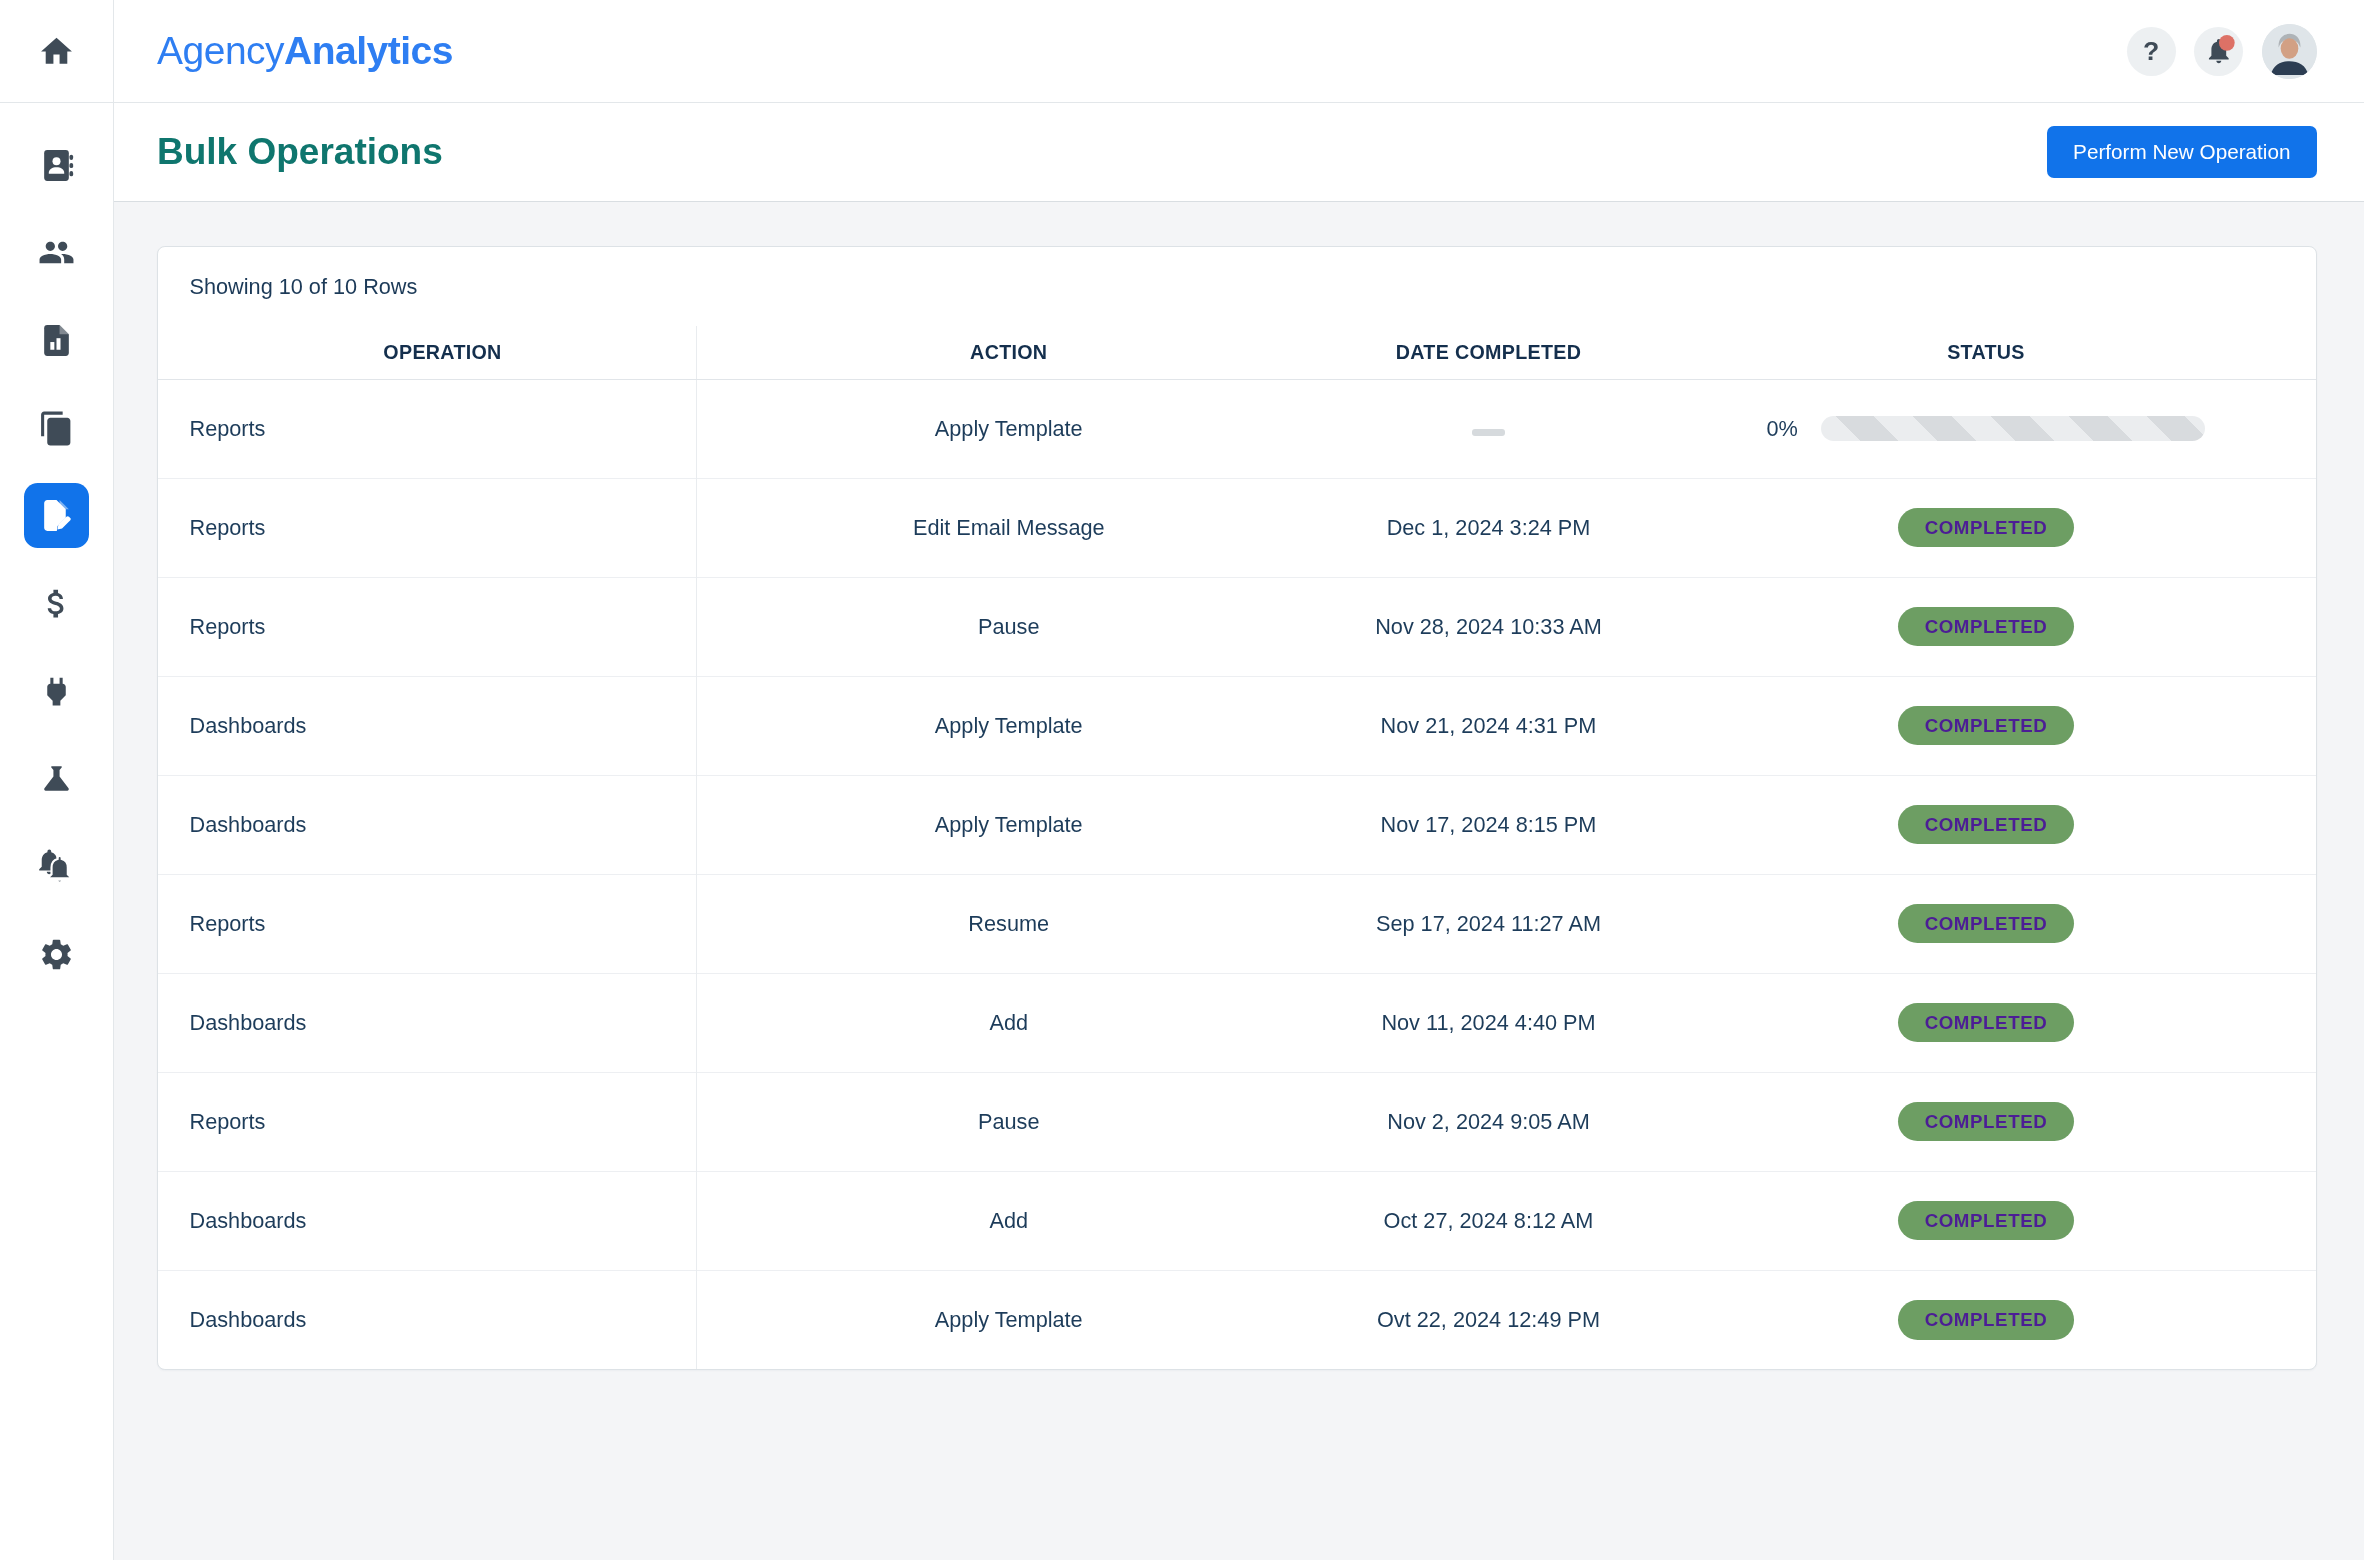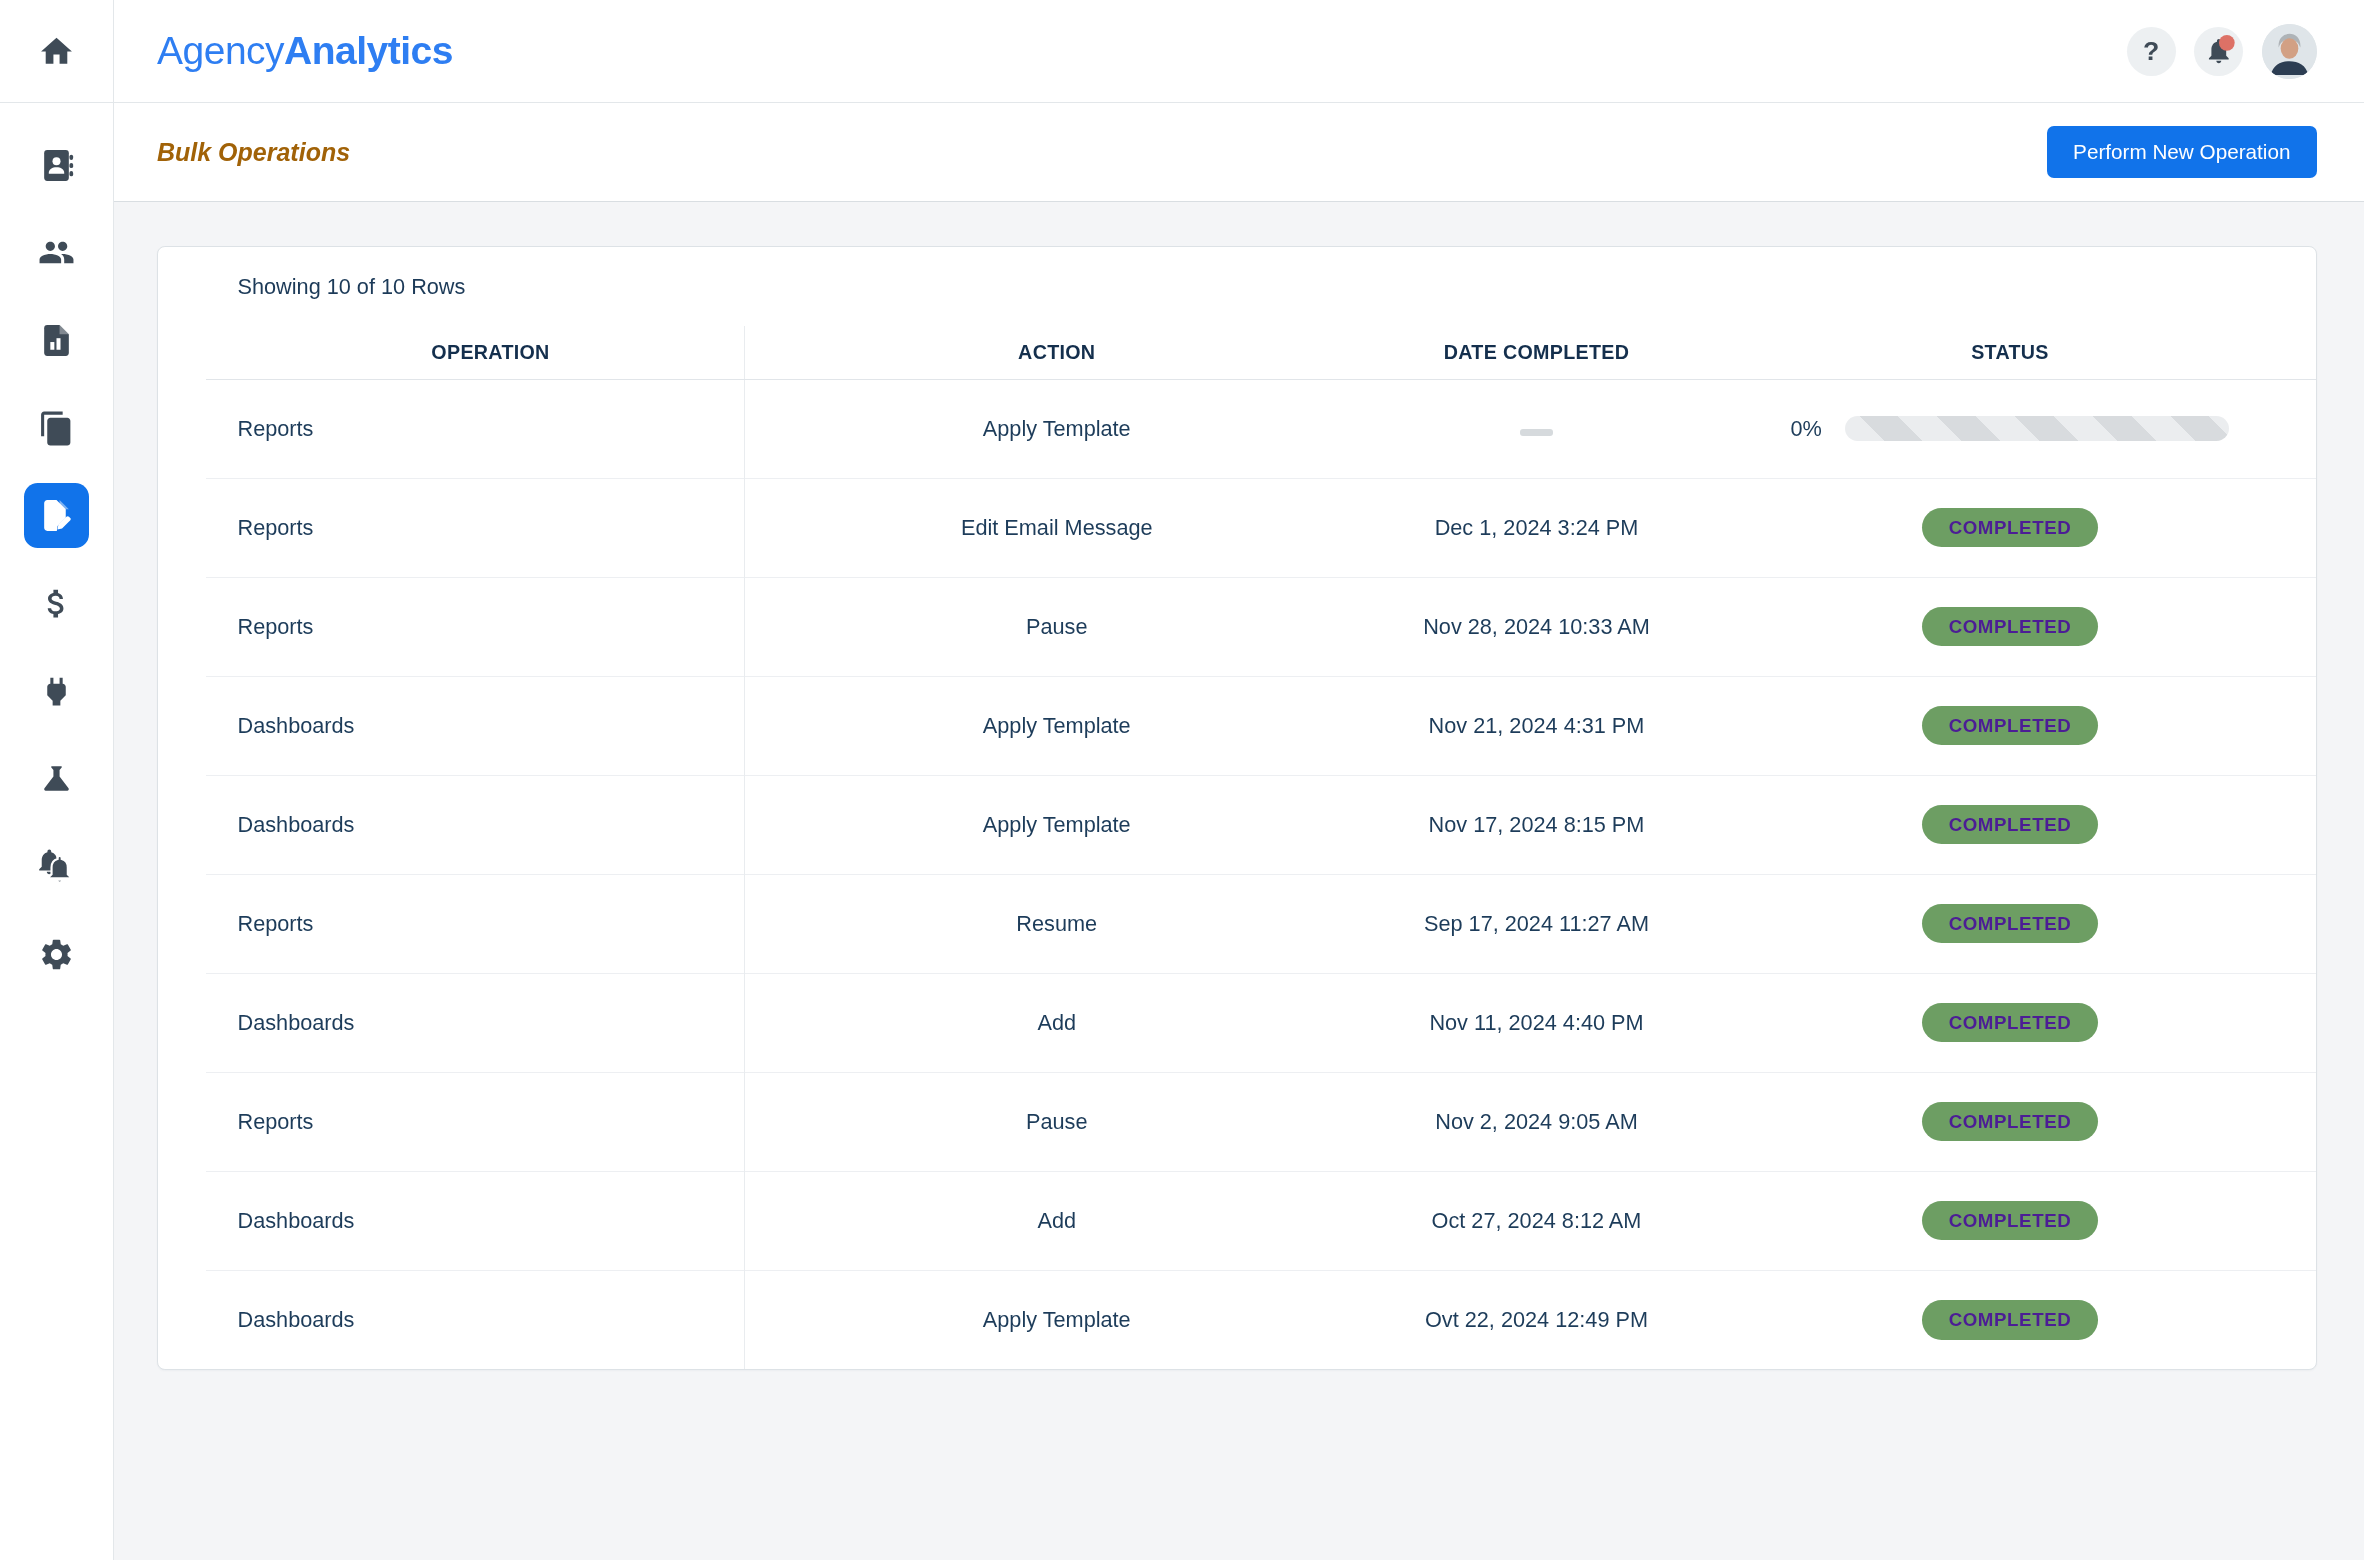--- a/index.html
+++ b/index.html
@@ -51,35 +51,34 @@
   .circle-btn svg.bell { width:29.6px; height:29.6px; }
   .avatar-btn { width:55px; height:55px; border-radius:50%; overflow:hidden; cursor:pointer; border:none; padding:0; background:#dfe5e9; }
   .avatar-btn svg { display:block; width:55px; height:55px; }
 
   
   .titlebar {
     position:absolute; left:114px; top:103px; right:0; height:99px;
     background:#ffffff; border-bottom:1px solid #d9dee2;
     display:flex; align-items:center; padding:0 47px 0 43px;
   }
-  .page-title { font-size:25px; font-weight:700; color:#a16207;font-style:italic; }
+  .page-title { font-size:37px; font-weight:700; color:#0f766e; }
   .primary-btn {
     margin-left:auto;
     background:#1173ea; color:#ffffff; border:none; border-radius:6.9px;
     font-family:"Liberation Sans", sans-serif;
     font-size:20.7px; padding:13.8px 26.6px; cursor:pointer;
   }
 
   
   .main { position:absolute; left:114px; top:203px; right:0; bottom:0; padding:43px 47px 0 43px; }
   .card {
     background:#ffffff; border:1px solid #dde2e6; border-radius:7.9px;
     box-shadow:0 1px 2px rgba(27,58,88,0.04);
     overflow:hidden;
-    padding-left:48px;
   }
   .card-summary { height:79px; display:flex; align-items:center; padding-left:31.5px; font-size:21.7px; color:#1c3a58; }
 
   table.ops { width:100%; border-collapse:collapse; table-layout:fixed; }
   table.ops th {
     height:53px; font-size:19.7px; font-weight:700; letter-spacing:0.3px;
     color:#142f4d; text-transform:uppercase;
     border-bottom:1px solid #e1e5e9; text-align:center; vertical-align:middle;
   }
   table.ops th:first-child { text-align:center; padding-left:31.5px; }

